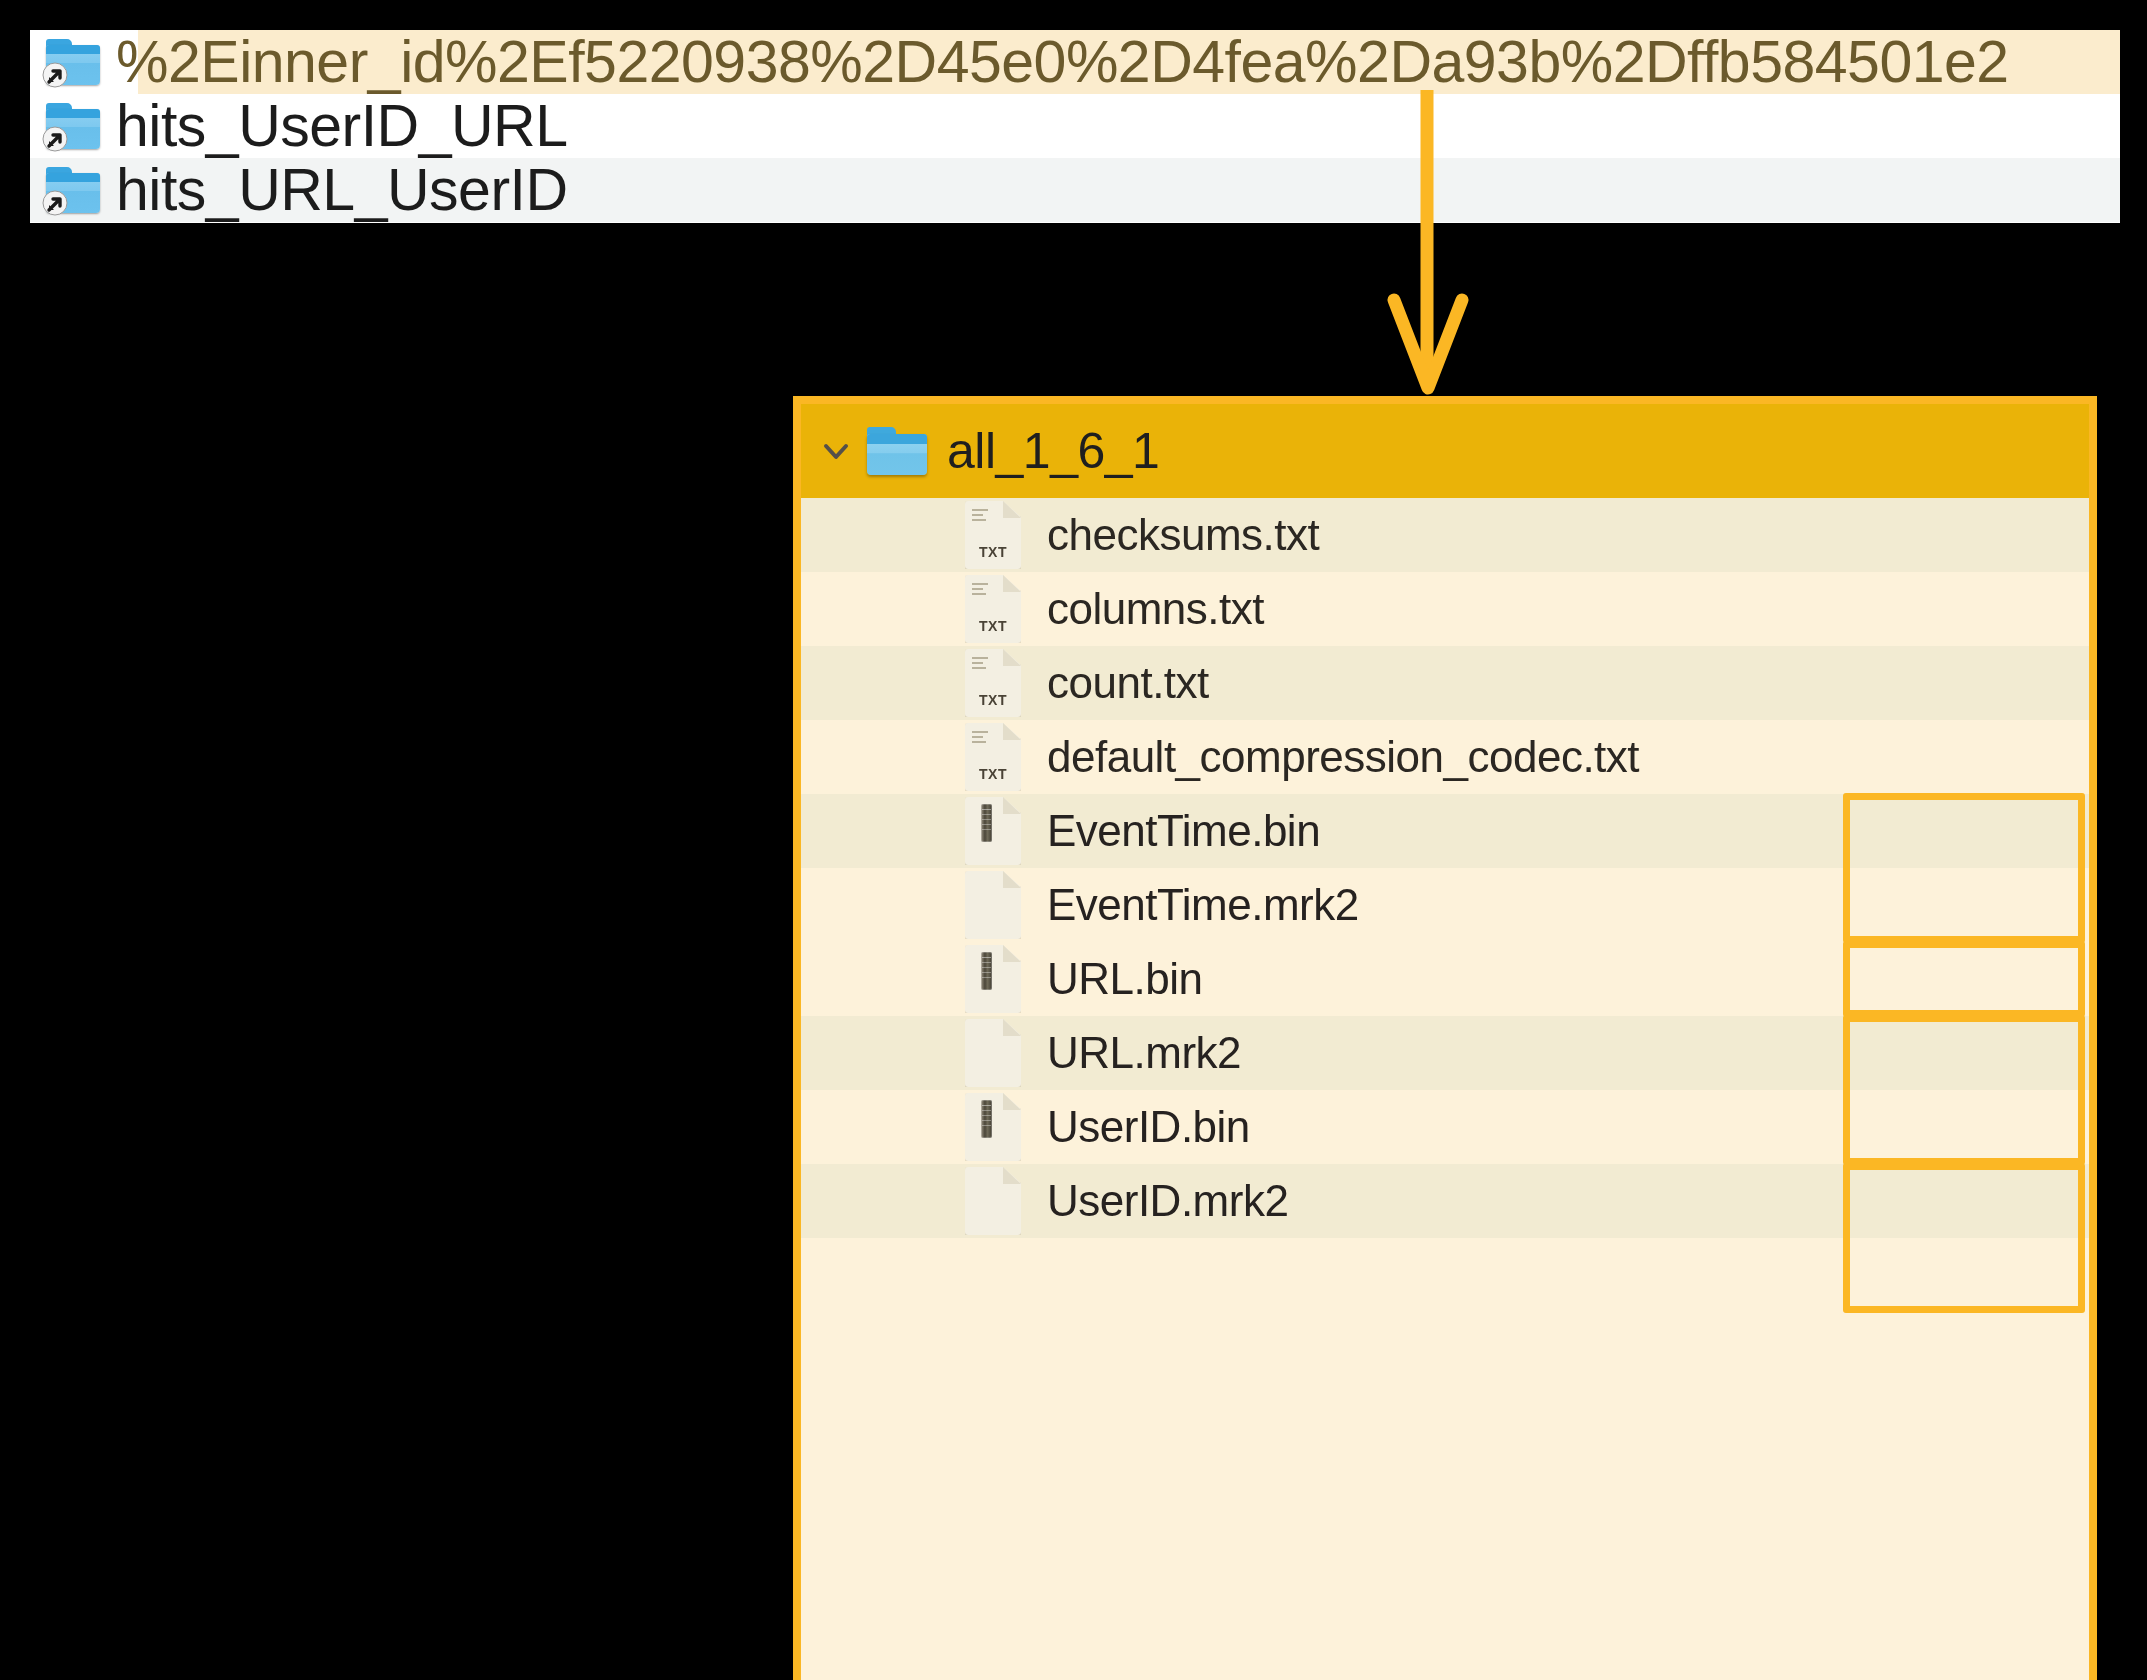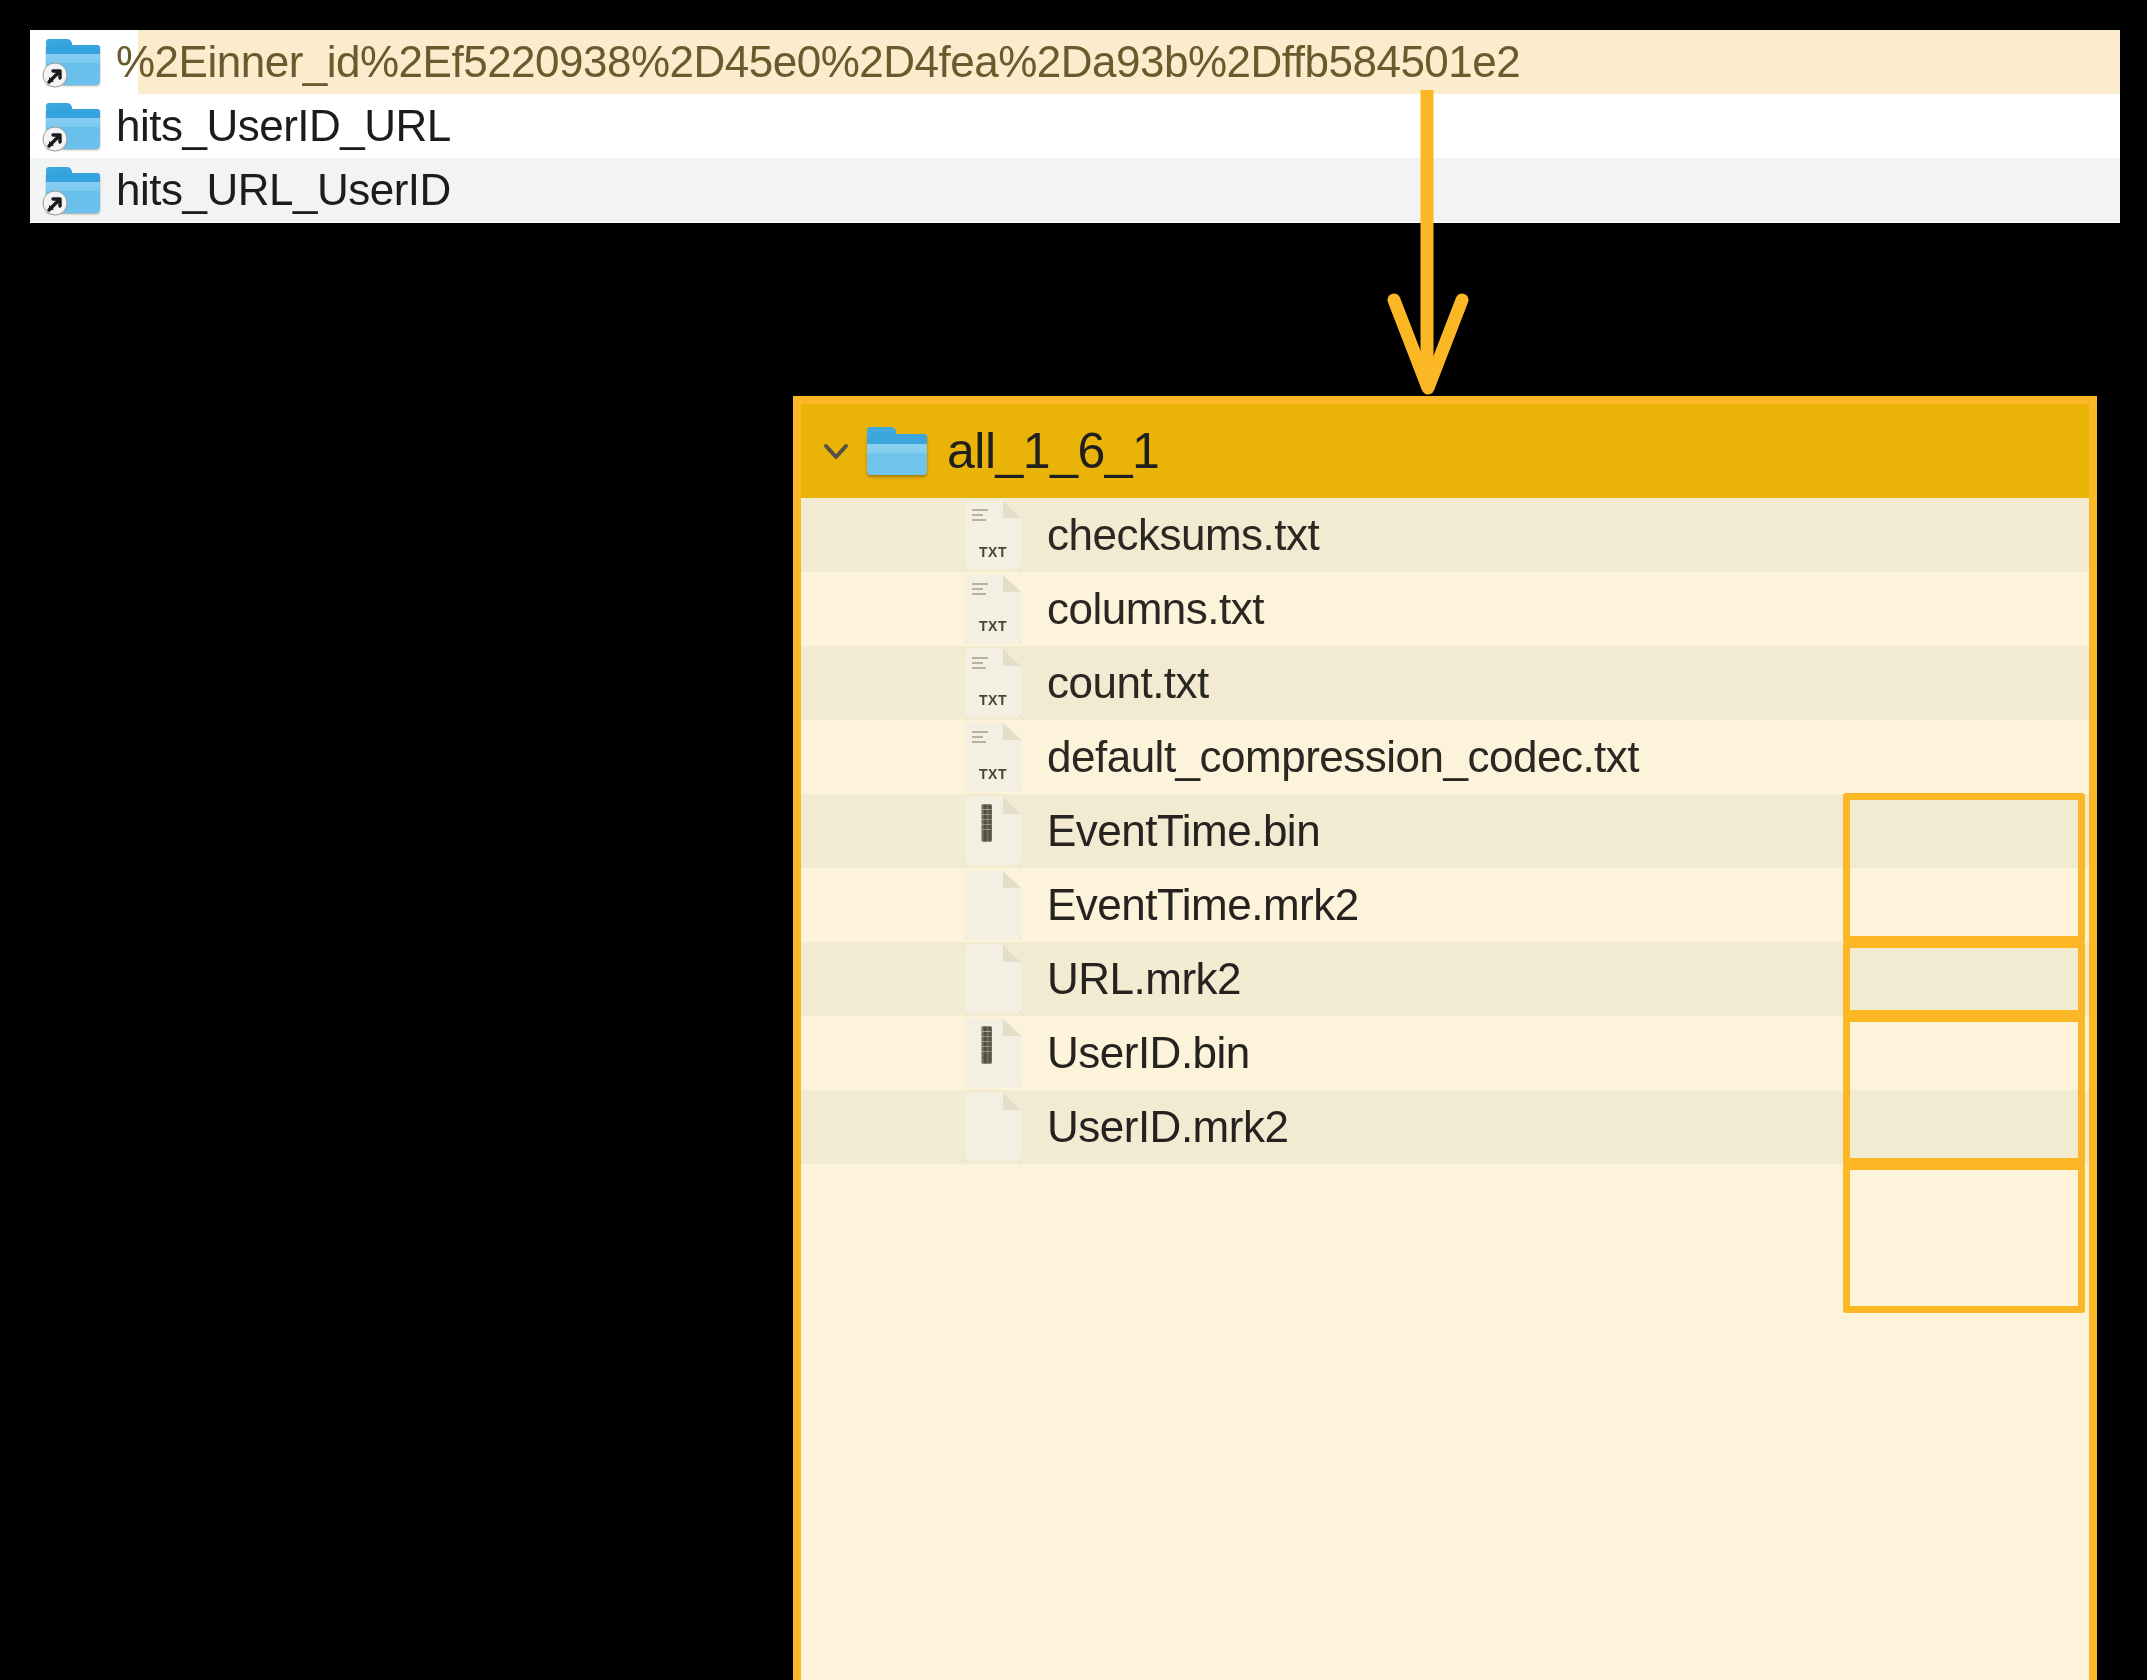--- a/index.html
+++ b/index.html
@@ -82,21 +82,21 @@
     bottom: -3px;
     width: 26px;
     height: 26px;
     z-index: 3;
   }
 
   .top-label {
     position: relative;
     z-index: 2;
     margin-left: 14px;
-    font-size: 44px;
+    font-size: 59px;
     line-height: 1;
     letter-spacing: -0.5px;
     white-space: nowrap;
     color: #1c1c1c;
   }
   .top-row.r0 .top-label { color: #6b5a2c; }
 
   
   #arrow-svg {
     position: absolute;
@@ -438,20 +438,28 @@
           </span>
           <span class="file-label">EventTime.bin</span>
         </div>
         <div class="tree-row shade-b mrk">
           <span class="doc-icon">
             <span class="sheet"></span>
             <span class="fold"></span>
           </span>
           <span class="file-label">EventTime.mrk2</span>
         </div>
+        <div class="tree-row shade-b bin">
+          <span class="doc-icon">
+            <span class="sheet"></span>
+            <span class="fold"></span>
+            <span class="binglyph"></span>
+          </span>
+          <span class="file-label">URL.bin</span>
+        </div>
         <div class="tree-row shade-a mrk">
           <span class="doc-icon">
             <span class="sheet"></span>
             <span class="fold"></span>
           </span>
           <span class="file-label">URL.mrk2</span>
         </div>
         <div class="tree-row shade-b bin">
           <span class="doc-icon">
             <span class="sheet"></span>

